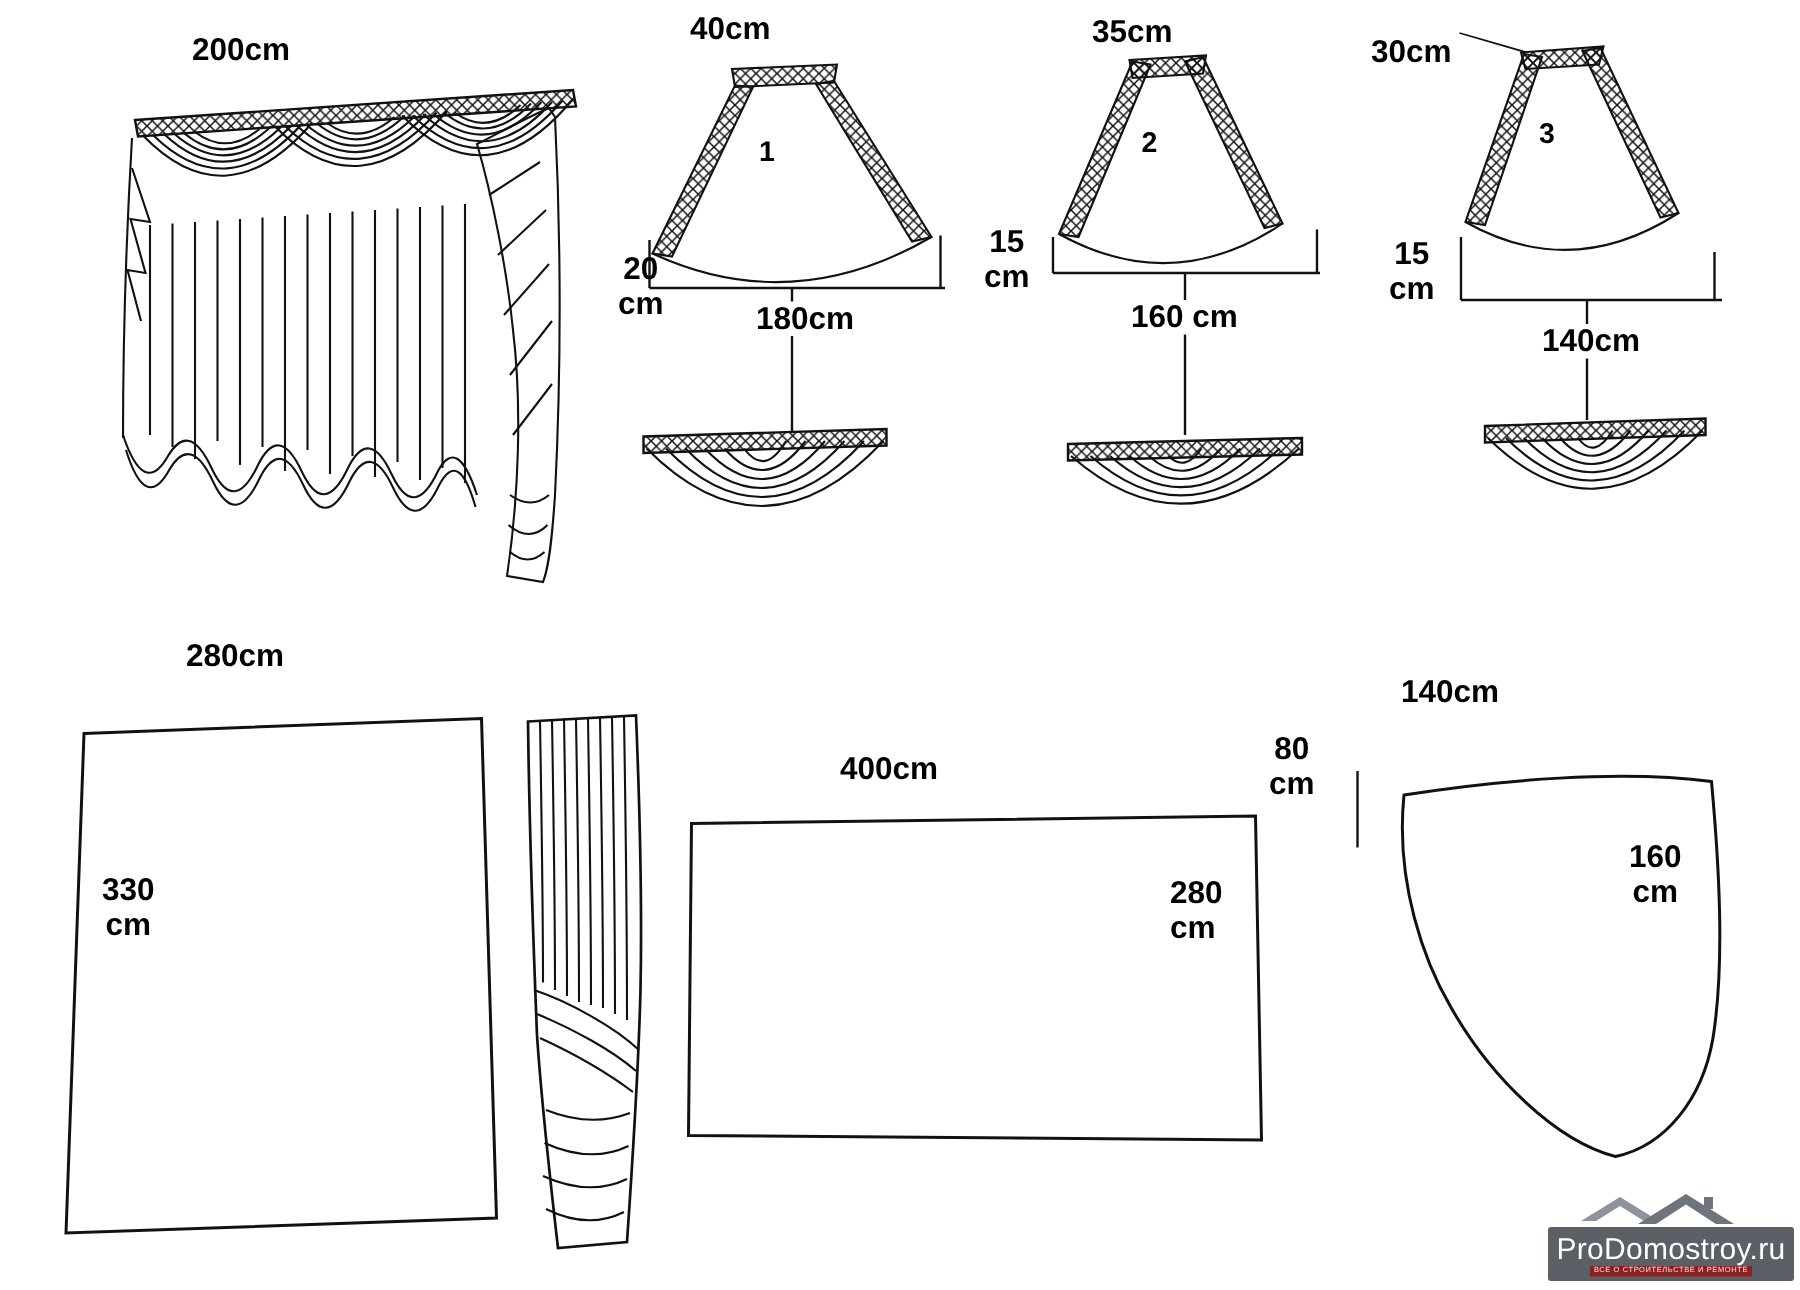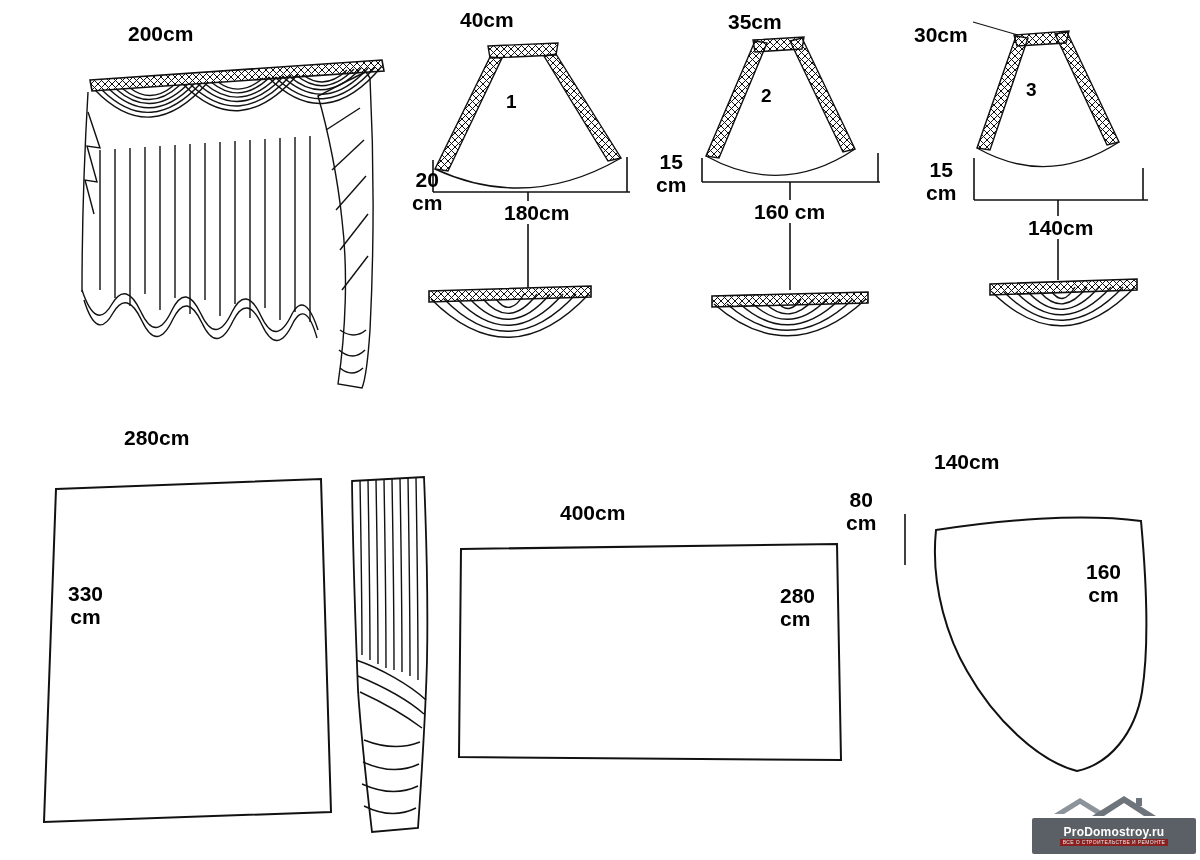--- a/index.html
+++ b/index.html
@@ -15,21 +15,21 @@
   .num{font-size:19px;}
   .onwhite{background:#fff;padding:0 2px;}
   #watermark{
     position:absolute;left:1028px;top:792px;width:168px;height:64px;
   }
   #wm-banner{
     position:absolute;left:4px;top:26px;right:0;bottom:2px;
     background:#5a6066;border-radius:2px;color:#fff;
     display:flex;flex-direction:column;align-items:center;justify-content:center;
   }
-  #wm-title{font-weight:bold;font-size:12px;letter-spacing:0.2px;line-height:1.1;}
+  #wm-title{font-weight:normal;font-size:20px;letter-spacing:0.2px;line-height:1.1;}
   #wm-sub{font-size:5px;color:#e8e8e8;background:#8a2020;padding:0 3px;line-height:1.4;letter-spacing:0.4px;}
   #wm-roof{position:absolute;left:24px;top:0px;}
 </style>
 </head>
 <body>
 
 <div id="canvas">
 
 <svg id="art" width="1200" height="860" viewBox="0 0 1200 860">
   <defs>

